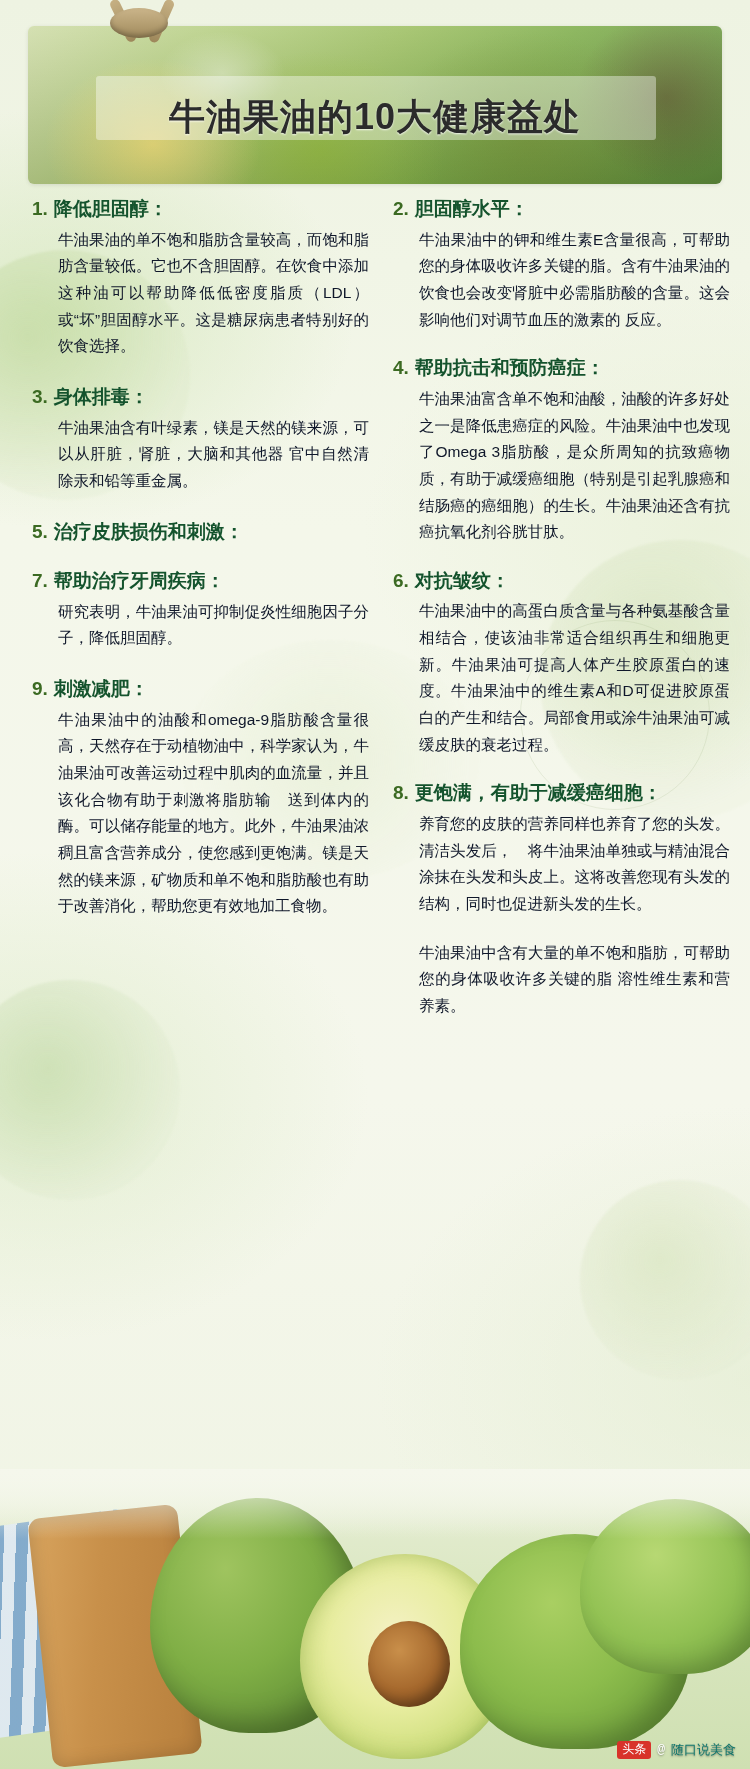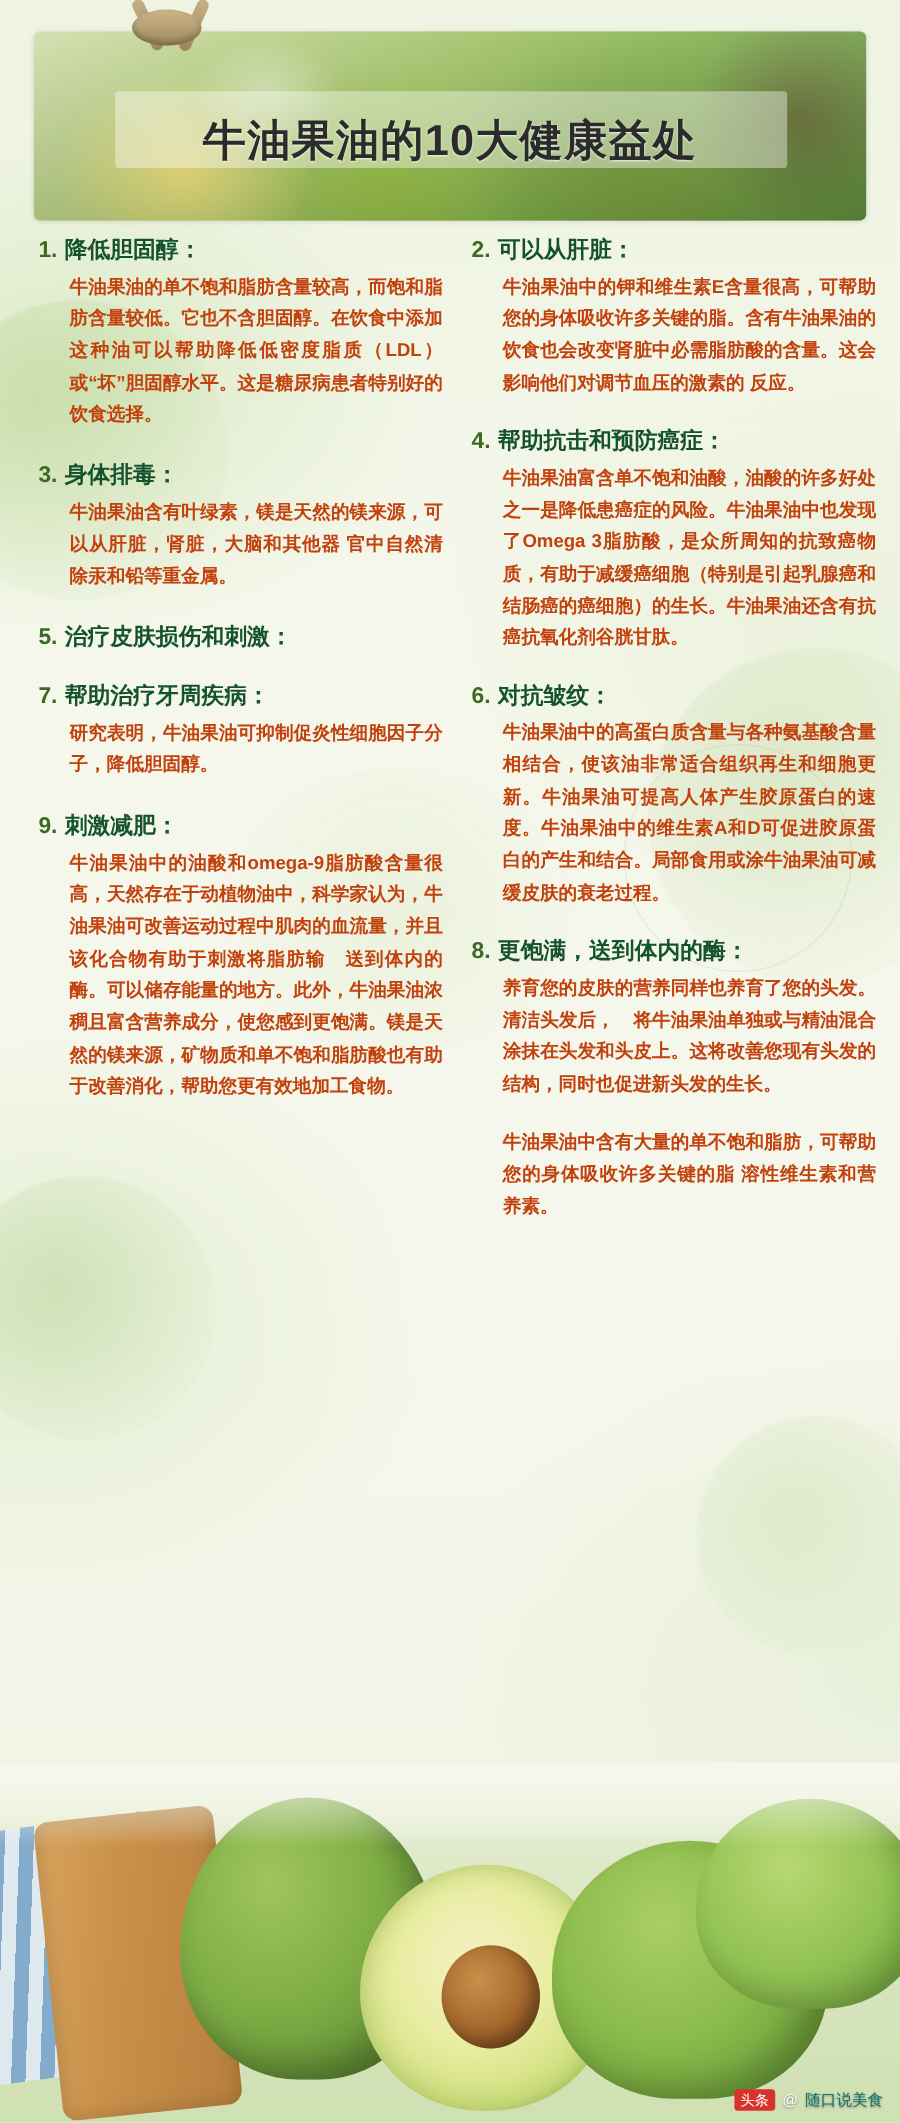--- a/index.html
+++ b/index.html
@@ -154,24 +154,23 @@
   .item-num {
     font-weight: bold;
     color: #3b6a22;
     margin-right: 6px;
     white-space: nowrap;
   }
   .item-title { color: #14532d; }
   .item-body {
     font-size: 15.5px;
     line-height: 1.72;
-    color: #c2410c;
+    color: #0f172a;
     text-align: justify;
     padding-left: 26px;
-    font-weight: bold;
   }
 
   
   .sp-1 { margin-bottom: 24px; }
   .sp-2 { margin-bottom: 22px; }
 
   
   .bottom-photo {
     position: absolute;
     left: 0;
@@ -248,20 +247,21 @@
 
   
   .watermark {
     position: absolute;
     right: 14px;
     bottom: 10px;
     display: flex;
     align-items: center;
     gap: 6px;
     z-index: 9;
+    font-family: Liberation Mono, monospace;
   }
   .wm-badge {
     background: #d8332a;
     color: #fff;
     font-size: 12px;
     padding: 2px 5px;
     border-radius: 3px;
     line-height: 1.2;
   }
   .wm-text {
@@ -352,21 +352,21 @@
       <div class="item-body">牛油果油中的油酸和omega-9脂肪酸含量很高，天然存在于动植物油中，科学家认为，牛油果油可改善运动过程中肌肉的血流量，并且该化合物有助于刺激将脂肪输　送到体内的酶。可以储存能量的地方。此外，牛油果油浓稠且富含营养成分，使您感到更饱满。镁是天然的镁来源，矿物质和单不饱和脂肪酸也有助于改善消化，帮助您更有效地加工食物。</div>
     </div>
 
   </div>
 
   <div class="col col-right">
 
     <div class="item sp-2">
       <div class="item-head">
         <span class="item-num">2.</span>
-        <span class="item-title">可以从肝脏：</span>
+        <span class="item-title">胆固醇水平：</span>
       </div>
       <div class="item-body">牛油果油中的钾和维生素E含量很高，可帮助您的身体吸收许多关键的脂。含有牛油果油的饮食也会改变肾脏中必需脂肪酸的含量。这会影响他们对调节血压的激素的 反应。</div>
     </div>
 
     <div class="item sp-2">
       <div class="item-head">
         <span class="item-num">4.</span>
         <span class="item-title">帮助抗击和预防癌症：</span>
       </div>
       <div class="item-body">牛油果油富含单不饱和油酸，油酸的许多好处之一是降低患癌症的风险。牛油果油中也发现了Omega 3脂肪酸，是众所周知的抗致癌物质，有助于减缓癌细胞（特别是引起乳腺癌和结肠癌的癌细胞）的生长。牛油果油还含有抗癌抗氧化剂谷胱甘肽。</div>
@@ -376,21 +376,21 @@
       <div class="item-head">
         <span class="item-num">6.</span>
         <span class="item-title">对抗皱纹：</span>
       </div>
       <div class="item-body">牛油果油中的高蛋白质含量与各种氨基酸含量相结合，使该油非常适合组织再生和细胞更新。牛油果油可提高人体产生胶原蛋白的速度。牛油果油中的维生素A和D可促进胶原蛋白的产生和结合。局部食用或涂牛油果油可减缓皮肤的衰老过程。</div>
     </div>
 
     <div class="item sp-2">
       <div class="item-head">
         <span class="item-num">8.</span>
-        <span class="item-title">更饱满，送到体内的酶：</span>
+        <span class="item-title">更饱满，有助于减缓癌细胞：</span>
       </div>
       <div class="item-body">养育您的皮肤的营养同样也养育了您的头发。清洁头发后，　将牛油果油单独或与精油混合涂抹在头发和头皮上。这将改善您现有头发的结构，同时也促进新头发的生长。</div>
     </div>
 
     <div class="item">
       <div class="item-body">牛油果油中含有大量的单不饱和脂肪，可帮助您的身体吸收许多关键的脂 溶性维生素和营养素。</div>
     </div>
 
   </div>
 </div>

